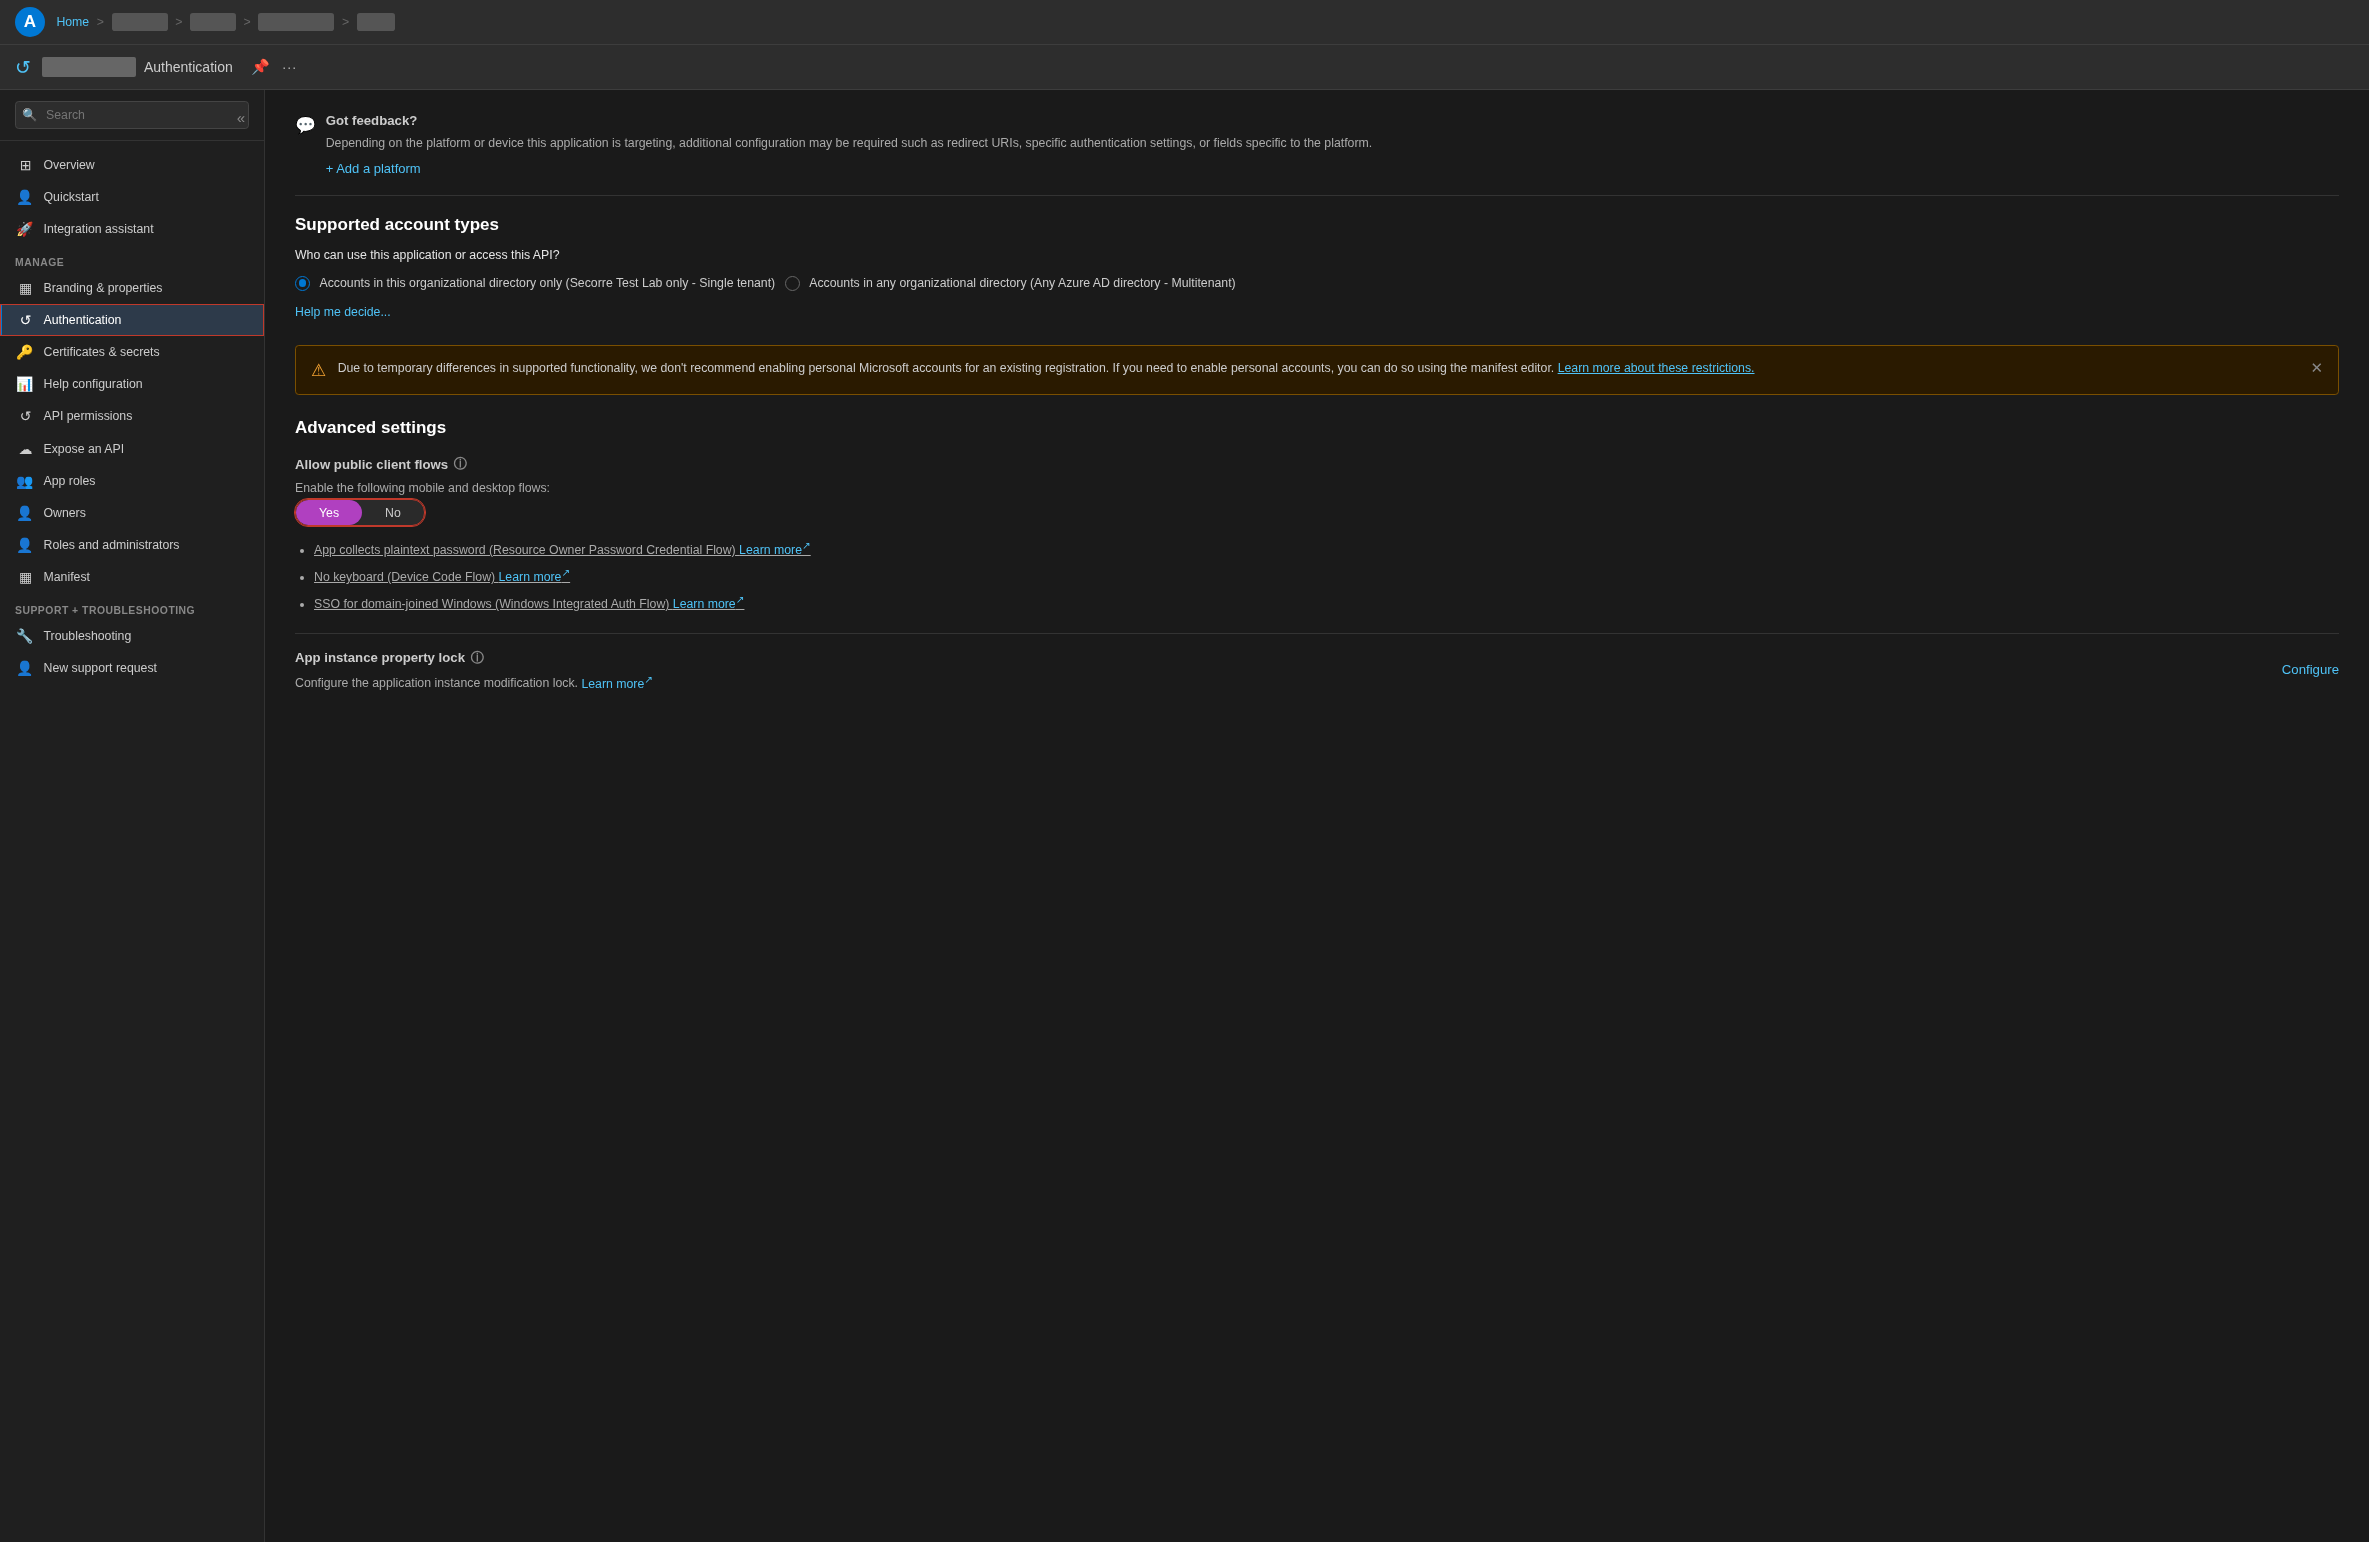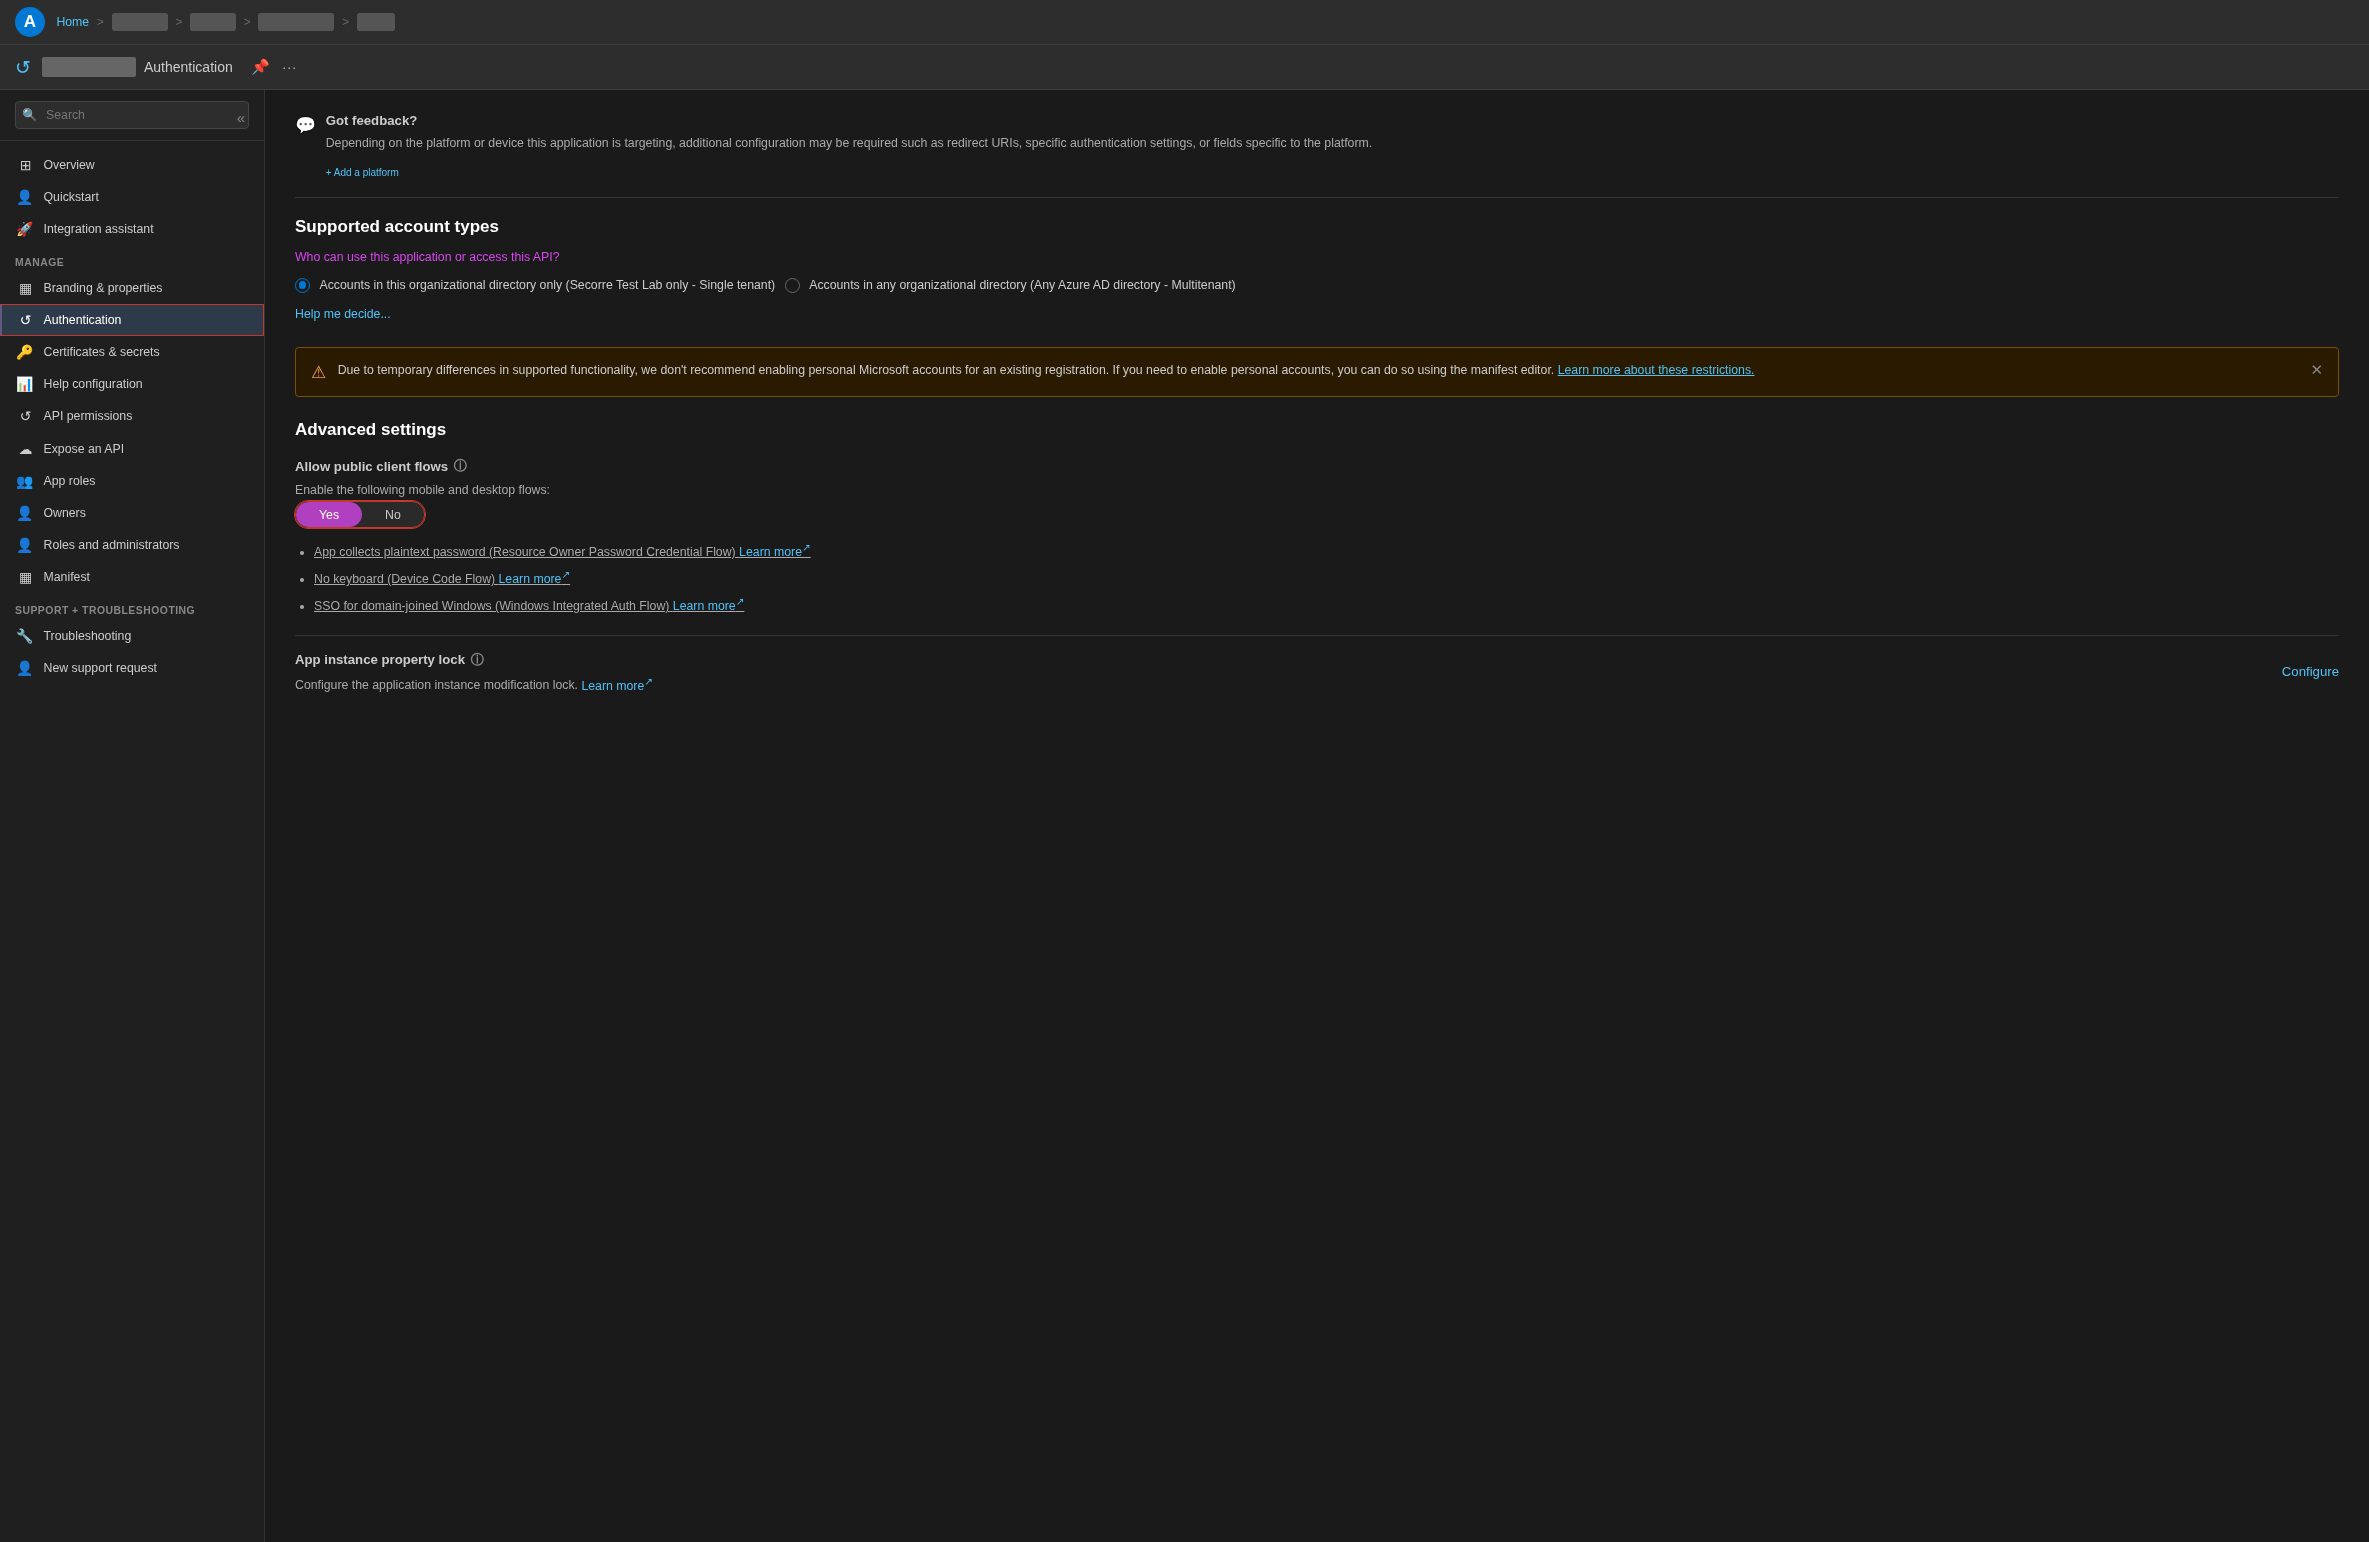--- a/index.html
+++ b/index.html
@@ -227,40 +227,40 @@
       line-height: 1.5;
     }
 
     
     .add-platform-btn {
       display: flex;
       align-items: center;
       gap: 5.7px;
       color: #4fc3f7;
       cursor: pointer;
-      font-size: 10px;
-      margin-top: 15px;
+      font-size: 13px;
+      margin-top: 9px;
       background: none;
       border: none;
       padding: 0;
     }
 
     
     .section {
       margin-bottom: 26.5px;
     }
     .section-title {
       font-size: 17px;
       font-weight: 600;
       color: #ffffff;
       margin-bottom: 13.2px;
     }
     .section-desc {
       font-size: 12.3px;
-      color: #d946ef;
+      color: #e5e5e5;
       margin-bottom: 13.2px;
     }
 
     
     .radio-group {
       display: flex;
       flex-direction: row;
       gap: 9.5px;
       margin-bottom: 13.2px;
     }

